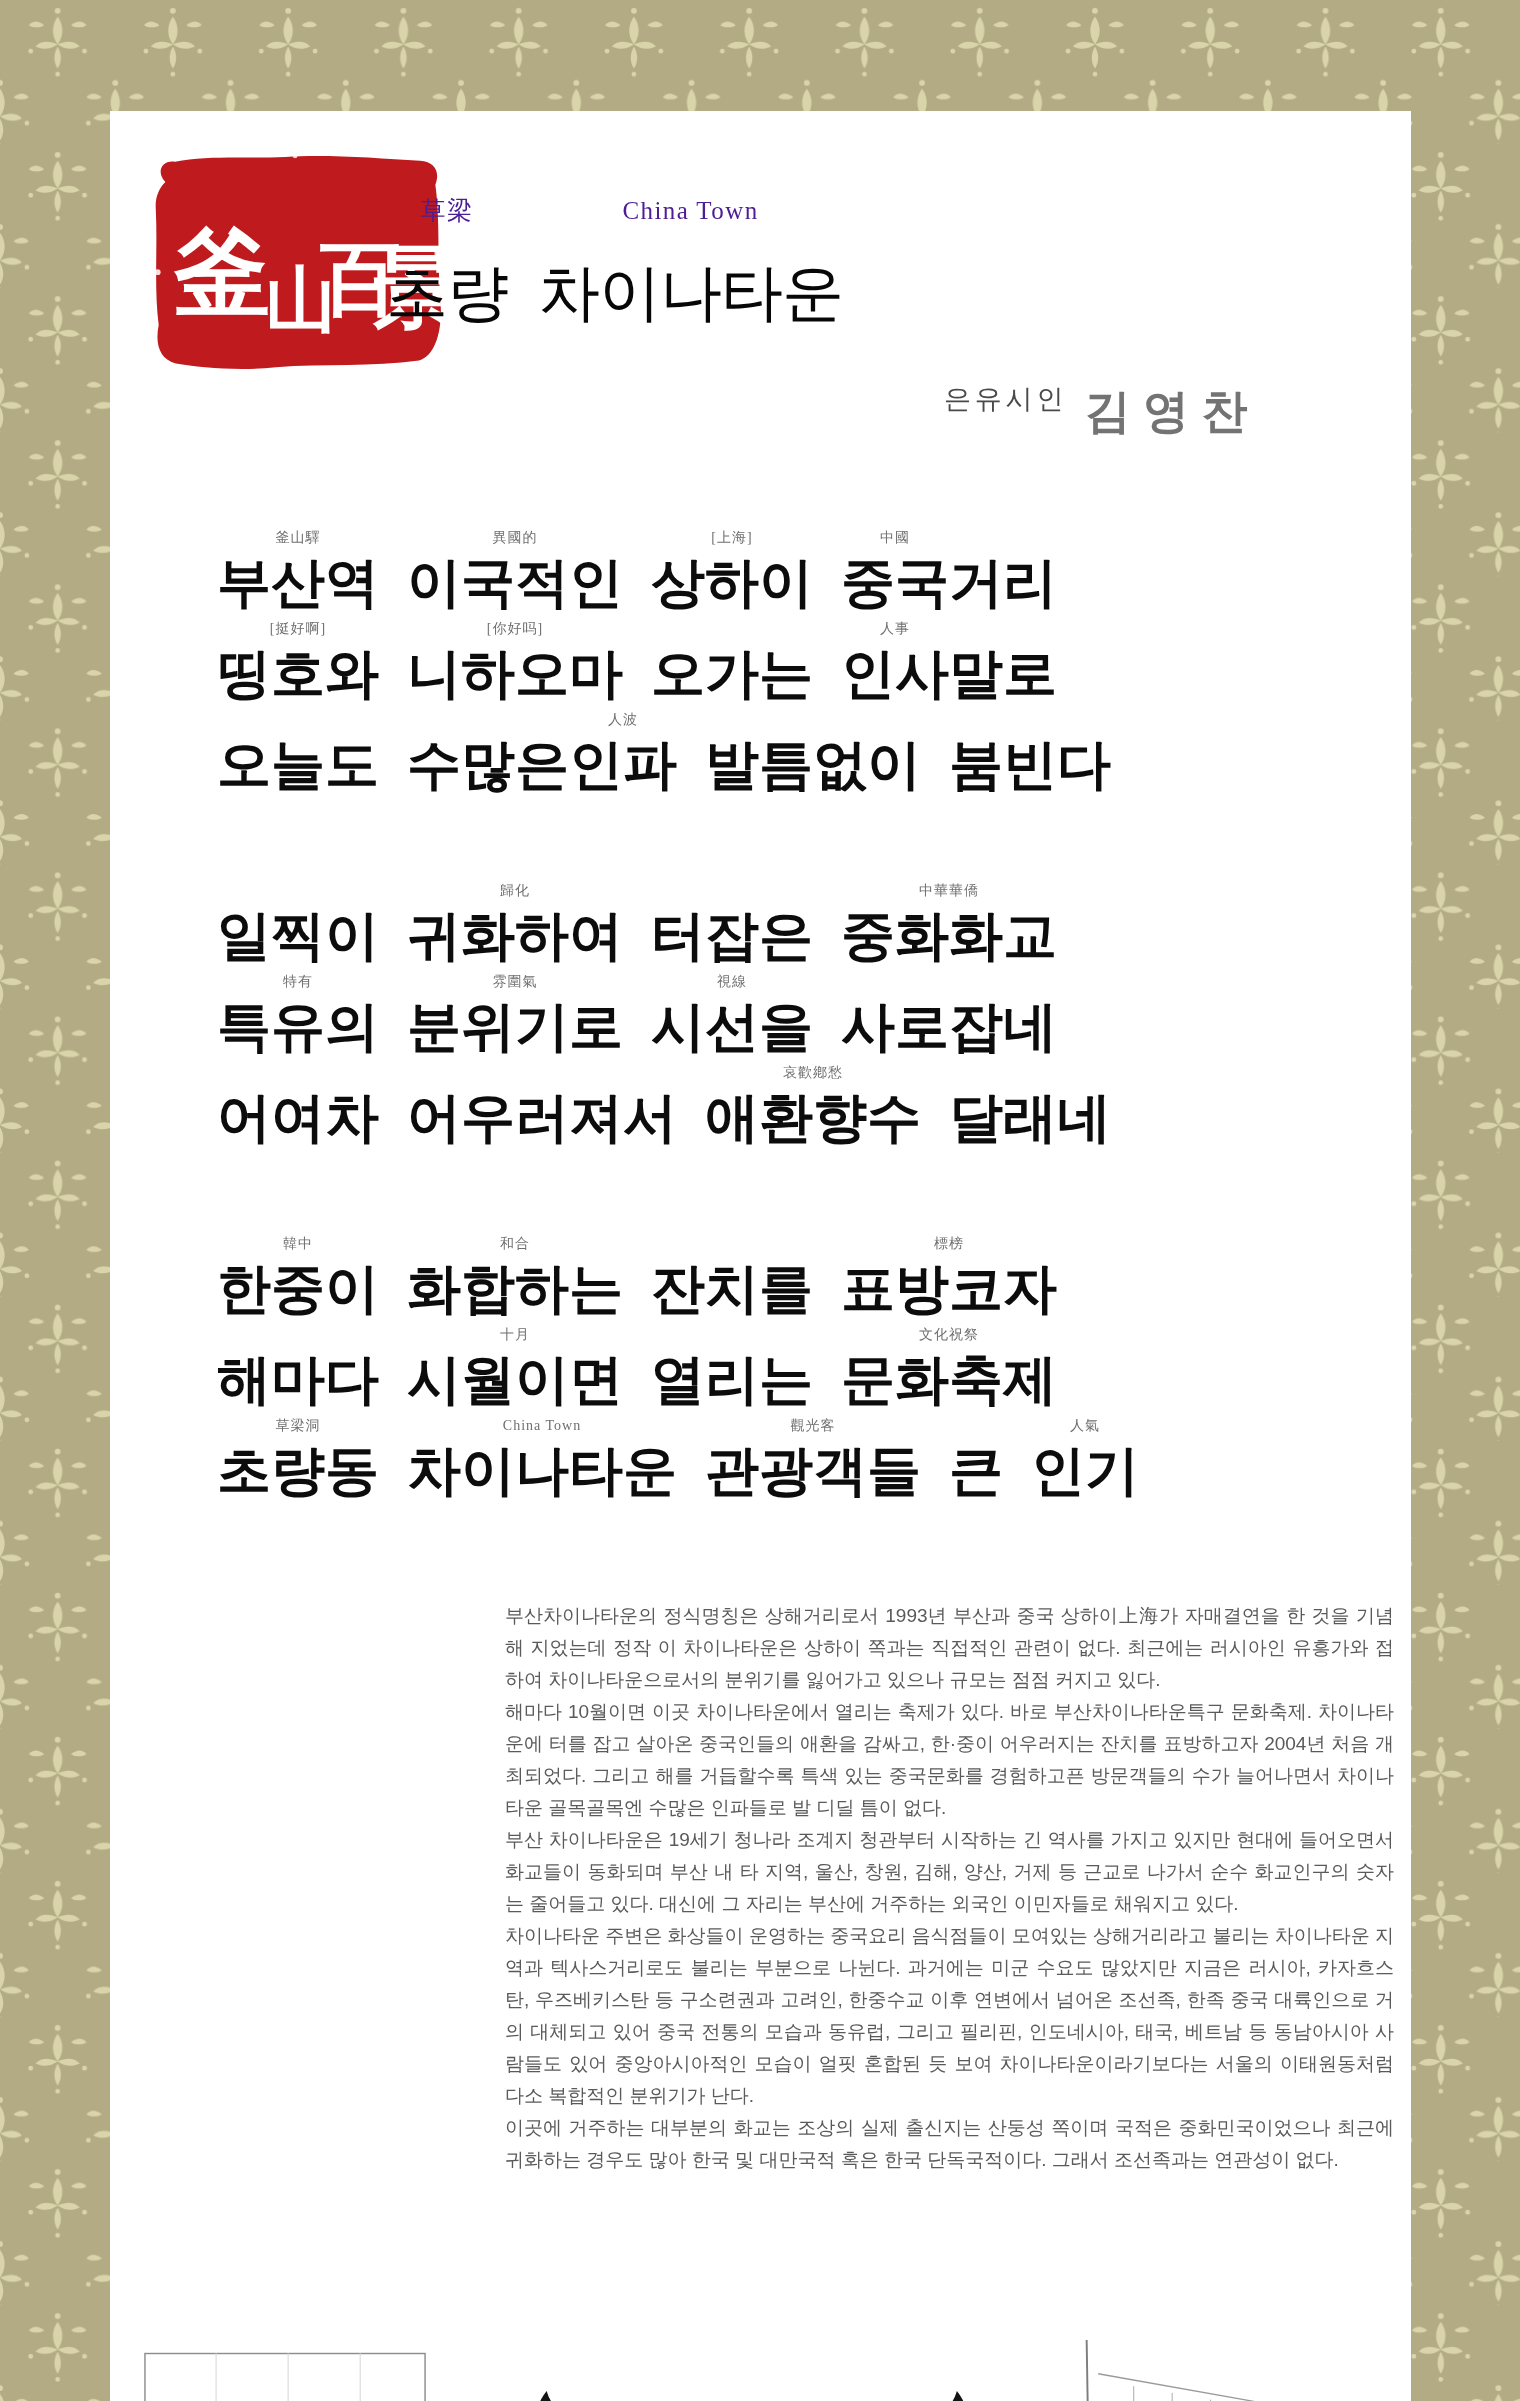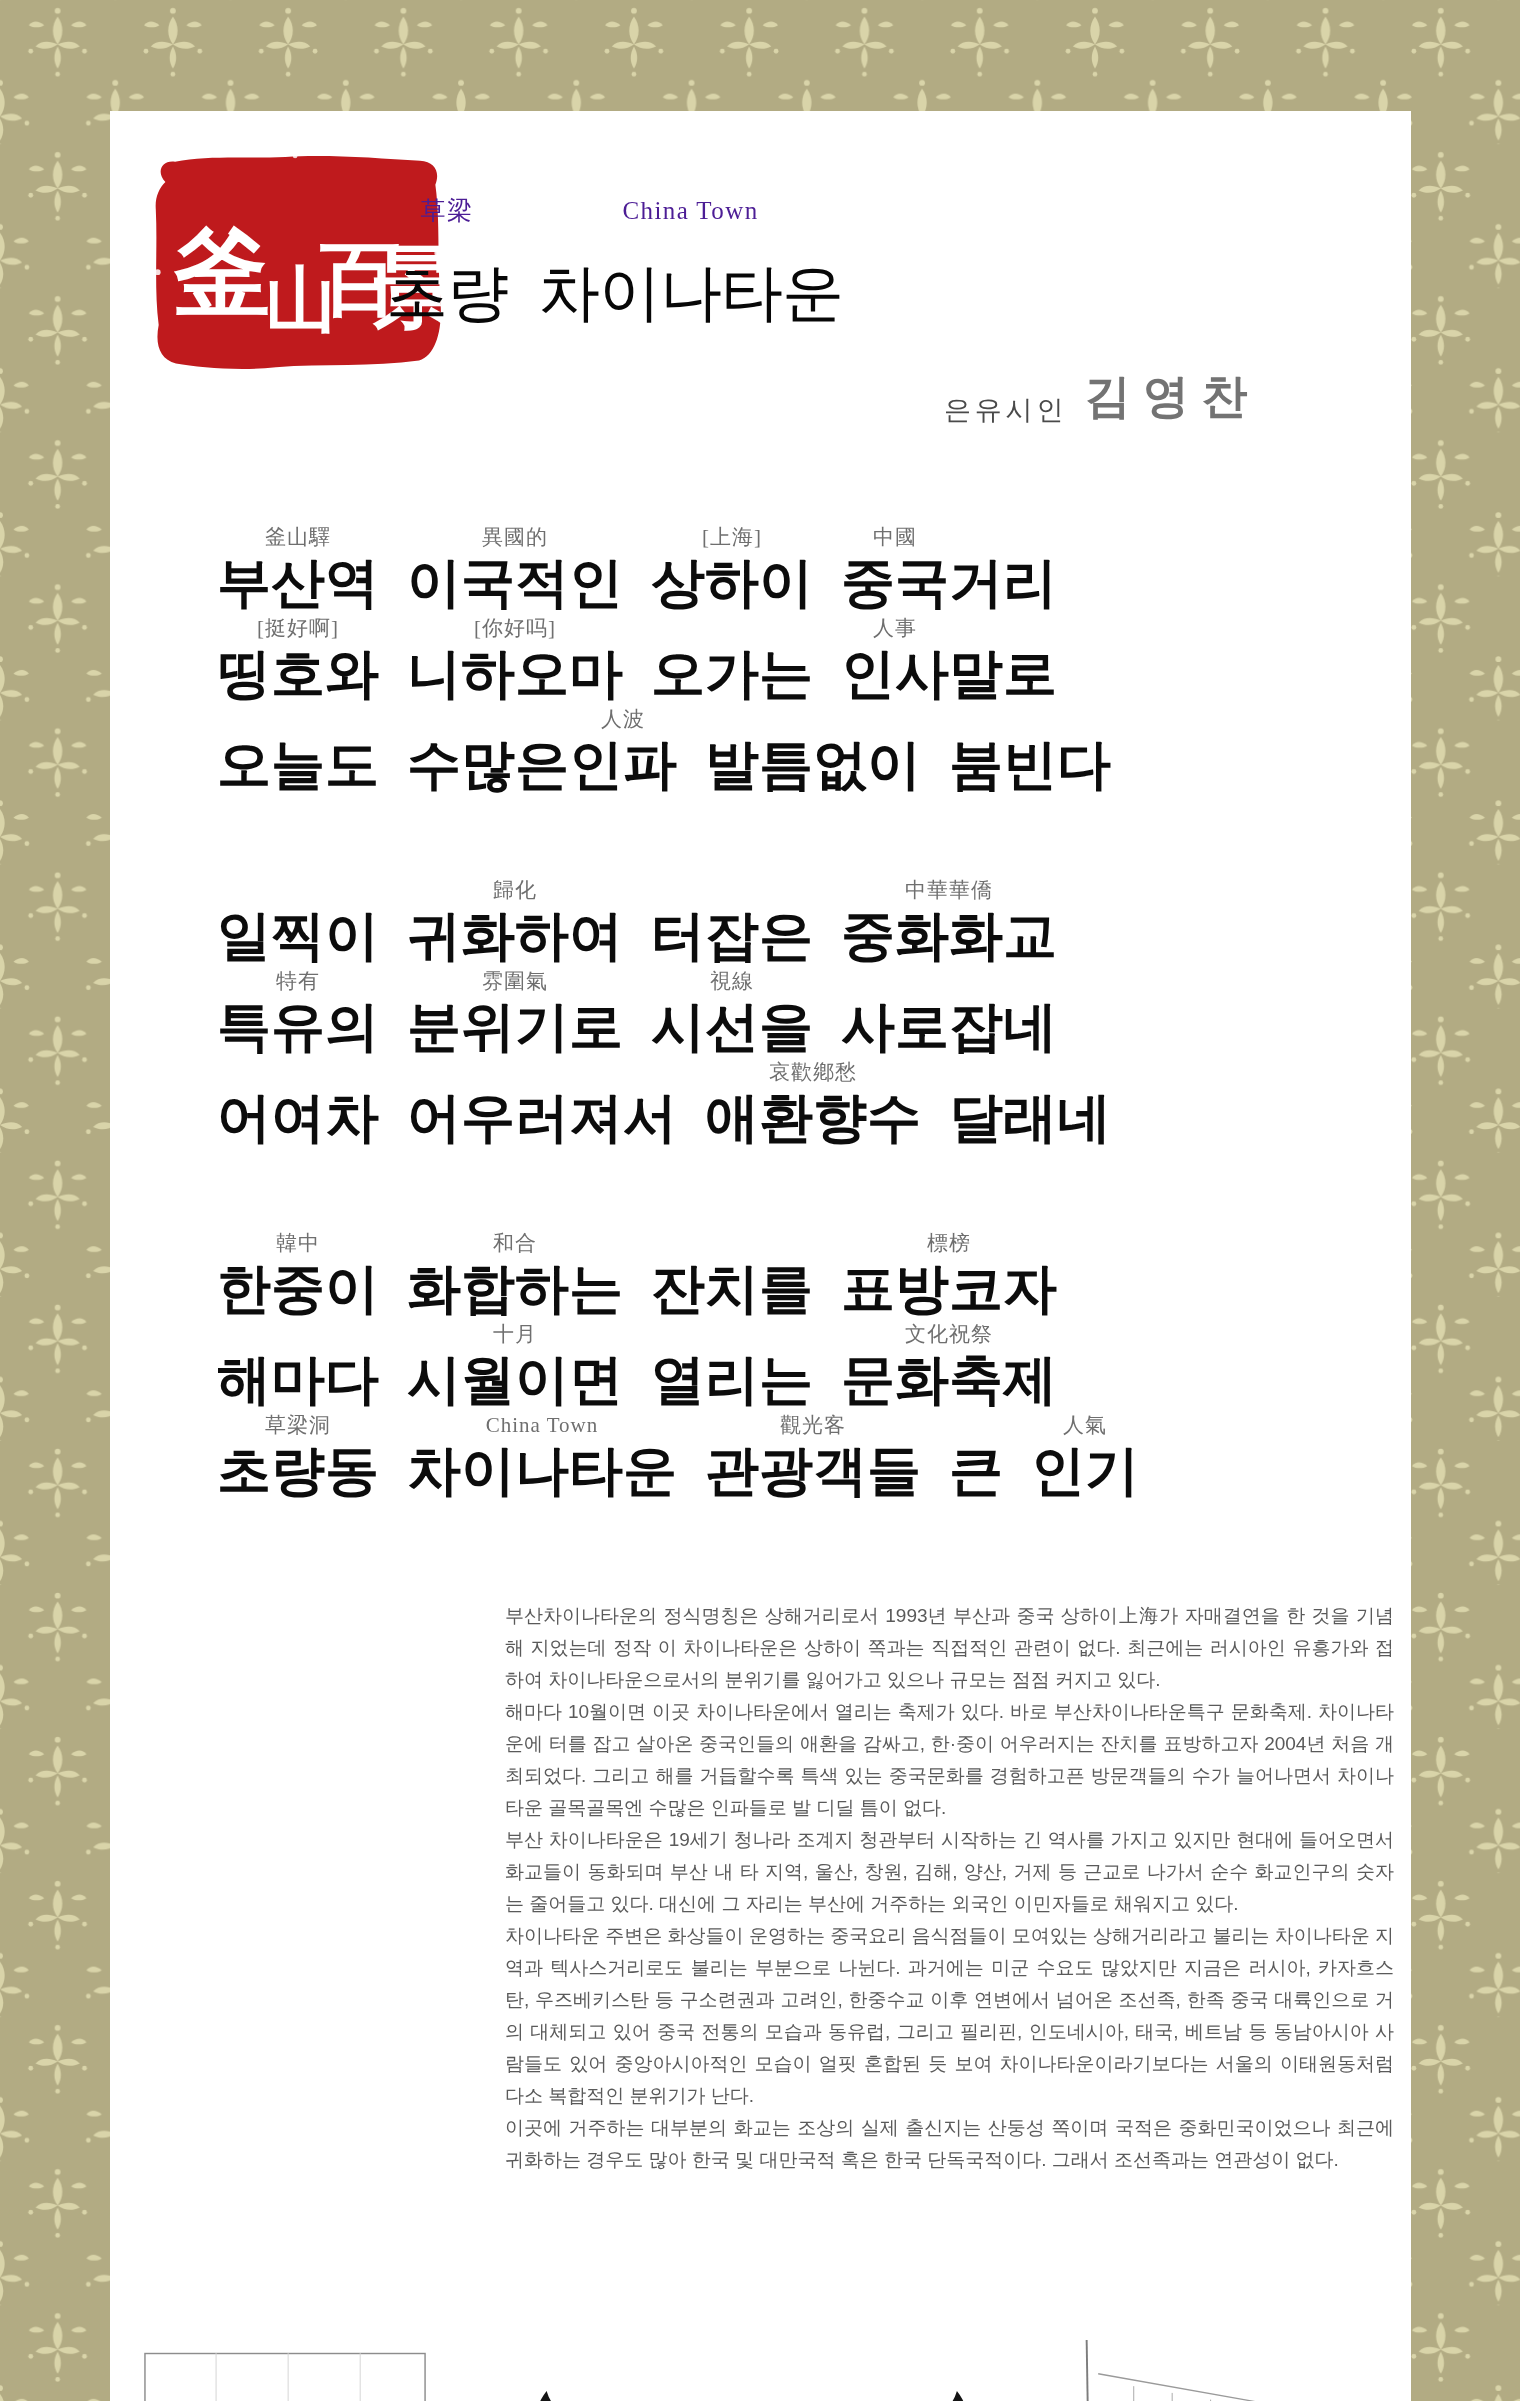--- a/index.html
+++ b/index.html
@@ -15,30 +15,30 @@
   }
   
   .seal-stamp{position:absolute;left:41px;top:41px;width:293px;height:226px;}
   
   .title-block{position:absolute;left:276px;top:81px;white-space:nowrap;}
   .tseg{display:inline-block;vertical-align:bottom;text-align:center;}
   .tseg .trt{display:block;height:37px;line-height:37px;font-size:25px;color:#4c1d95;letter-spacing:1.4px;font-weight:400;}
   .tseg .tbt{display:block;font-size:62px;line-height:129px;color:#070707;font-weight:400;letter-spacing:-1px;}
   .tgap{display:inline-block;width:30px;}
   
-  .author-line{position:absolute;right:151px;top:255px;display:flex;align-items:flex-end;gap:17.3px;white-space:nowrap;font-family:Liberation Mono, monospace;}
+  .author-line{position:absolute;right:151px;top:270px;display:flex;align-items:flex-start;gap:17.3px;white-space:nowrap;font-family:Liberation Mono, monospace;}
   .author-role{font-size:27px;color:#4a4a4a;letter-spacing:3.8px;}
   .author-name{font-size:46px;color:#737373;letter-spacing:12.5px;font-weight:600;}
   
   .poem{position:absolute;left:107px;top:411px;}
   .stanza{margin:0 0 80px 0;}
   .stanza:last-child{margin-bottom:0;}
   .pline{white-space:nowrap;height:91px;}
   .seg{display:inline-block;vertical-align:bottom;text-align:center;}
-  .seg .rt{display:block;height:31px;line-height:31px;font-size:21px;color:#6f6f6f;letter-spacing:1px;white-space:nowrap;}
+  .seg .rt{display:block;height:31px;line-height:31px;font-size:14px;color:#6f6f6f;letter-spacing:1px;white-space:nowrap;}
   .seg .bt{display:block;font-size:54px;line-height:61px;color:#0c0c0c;font-weight:700;white-space:nowrap;}
   .gap{display:inline-block;width:28px;}
   
   .prose-block{position:absolute;left:395px;top:1489px;width:889px;
     font-family:"Liberation Sans","DejaVu Sans",sans-serif;
     font-size:19px;line-height:32px;color:#5a5a5a;text-align:justify;}
   .prose-block p{margin:0;}
   
   .illustration{position:absolute;left:34px;top:2229px;width:1278px;height:937px;}
 </style>

